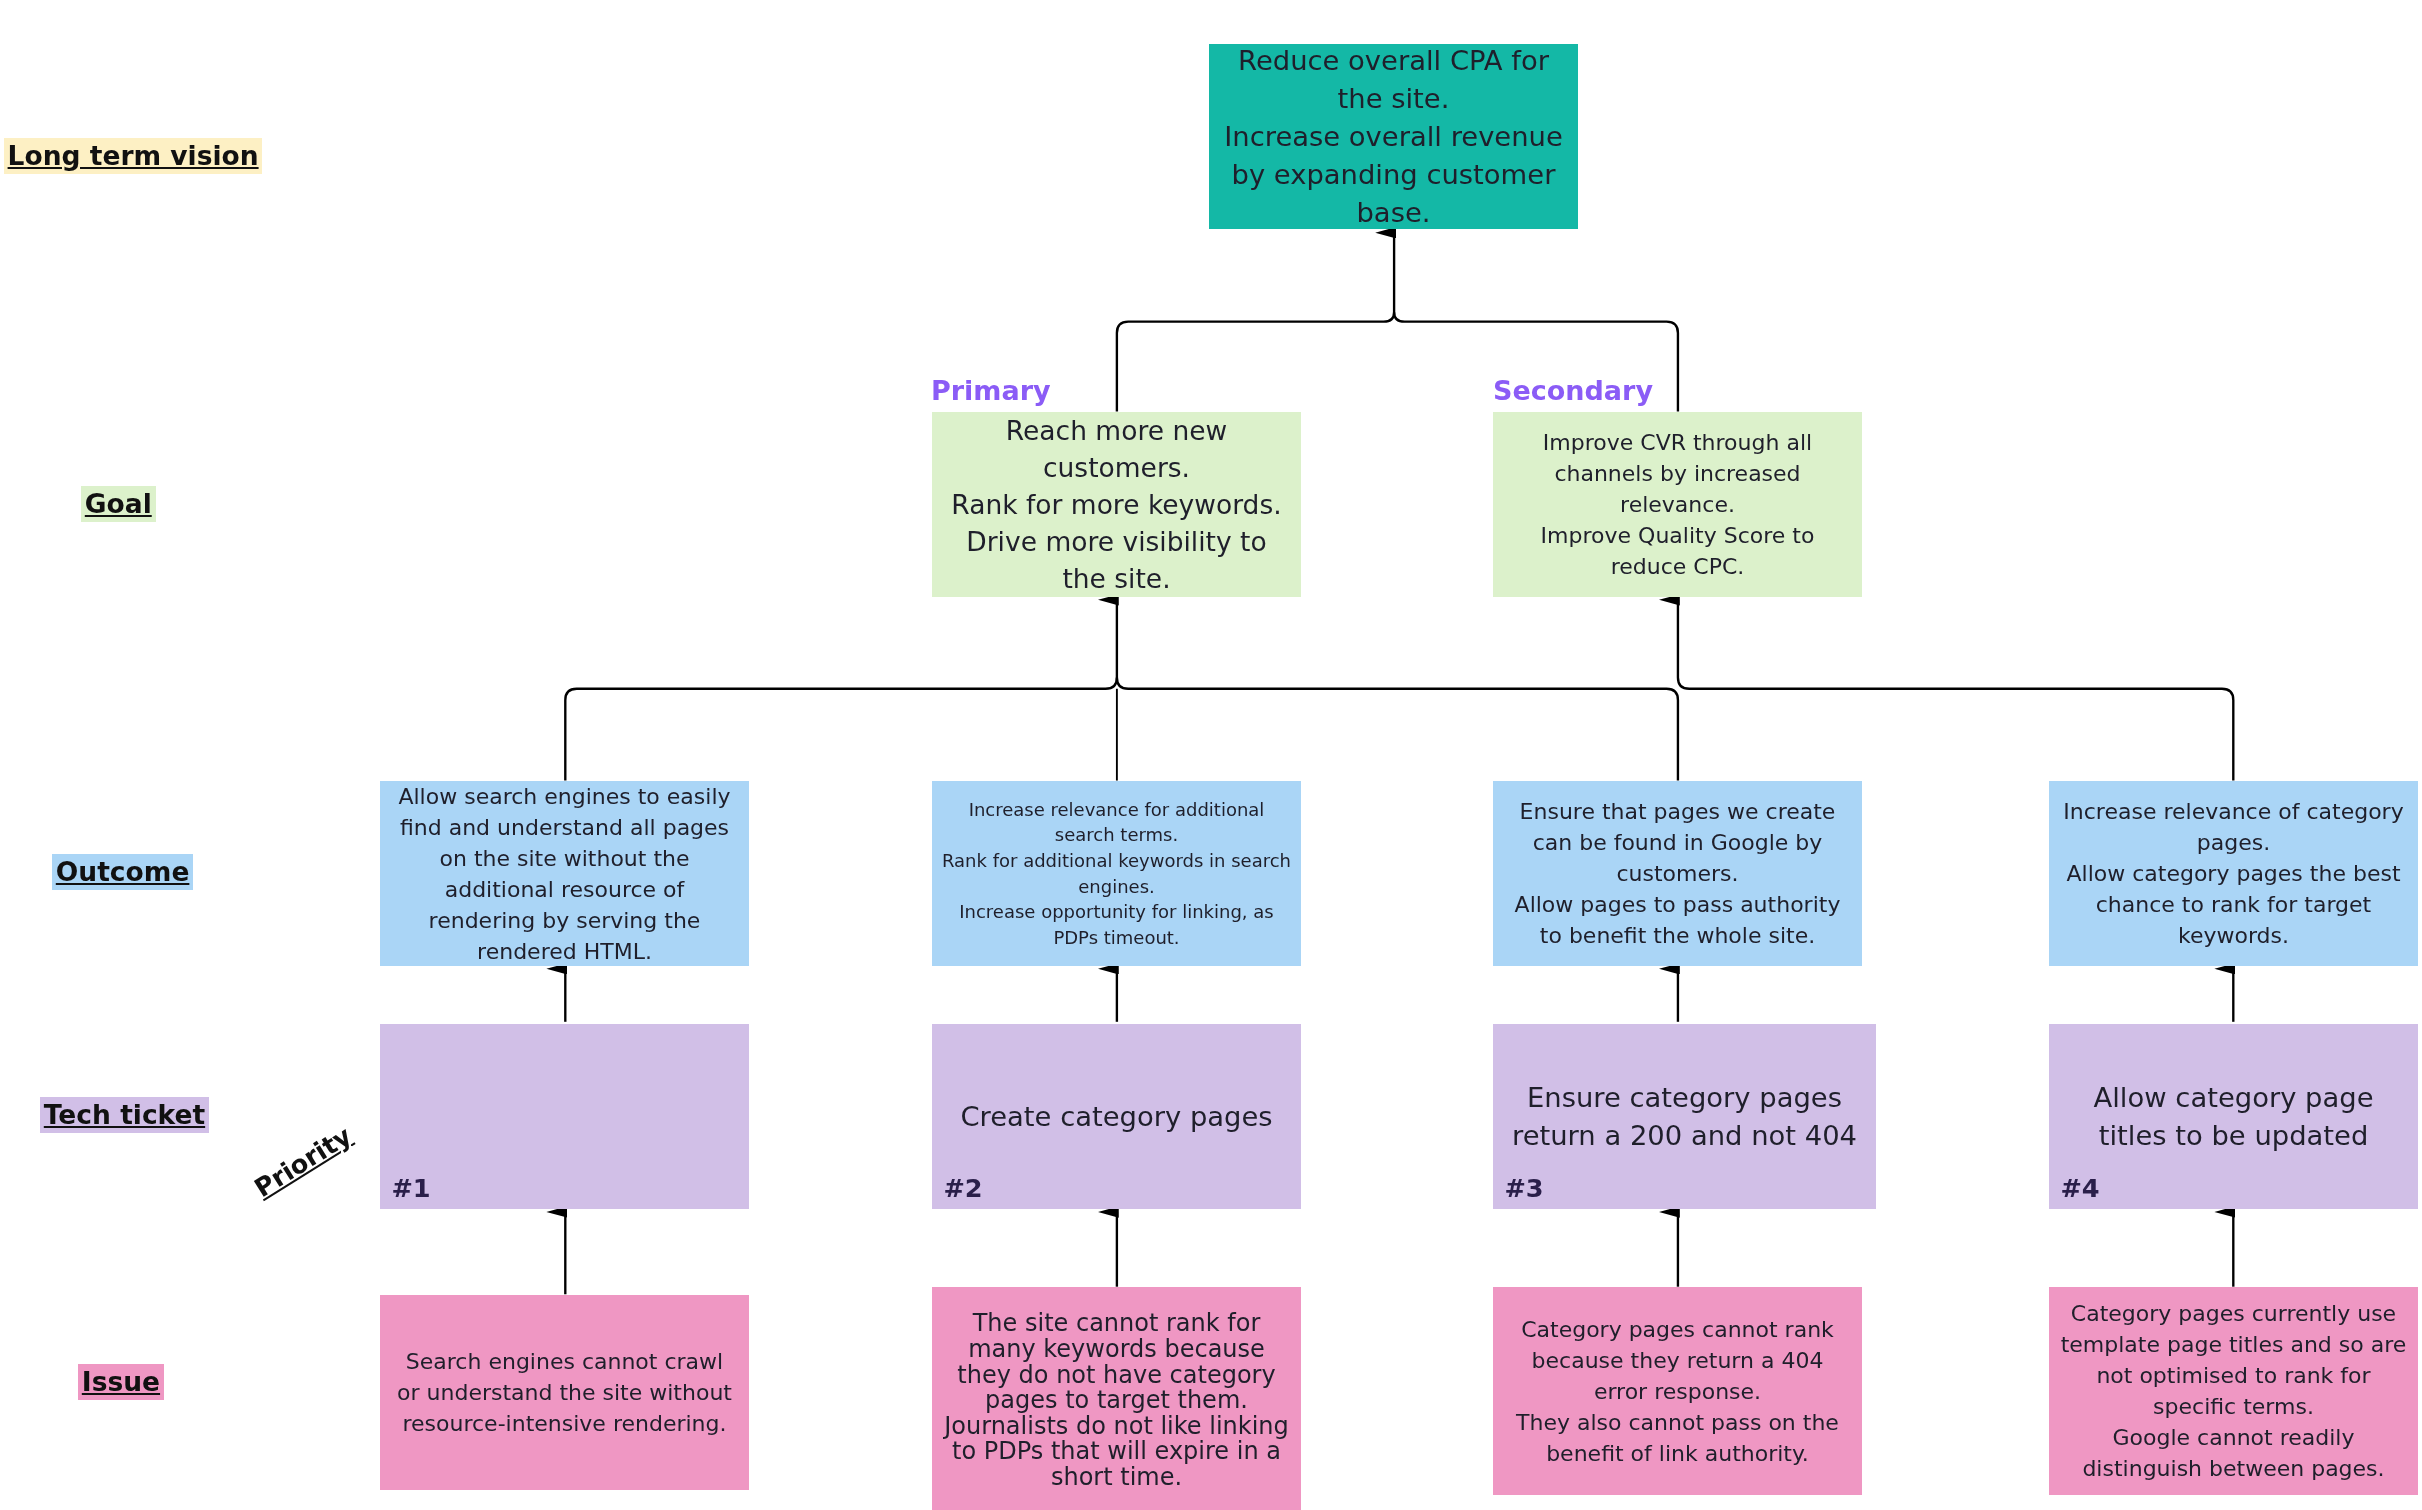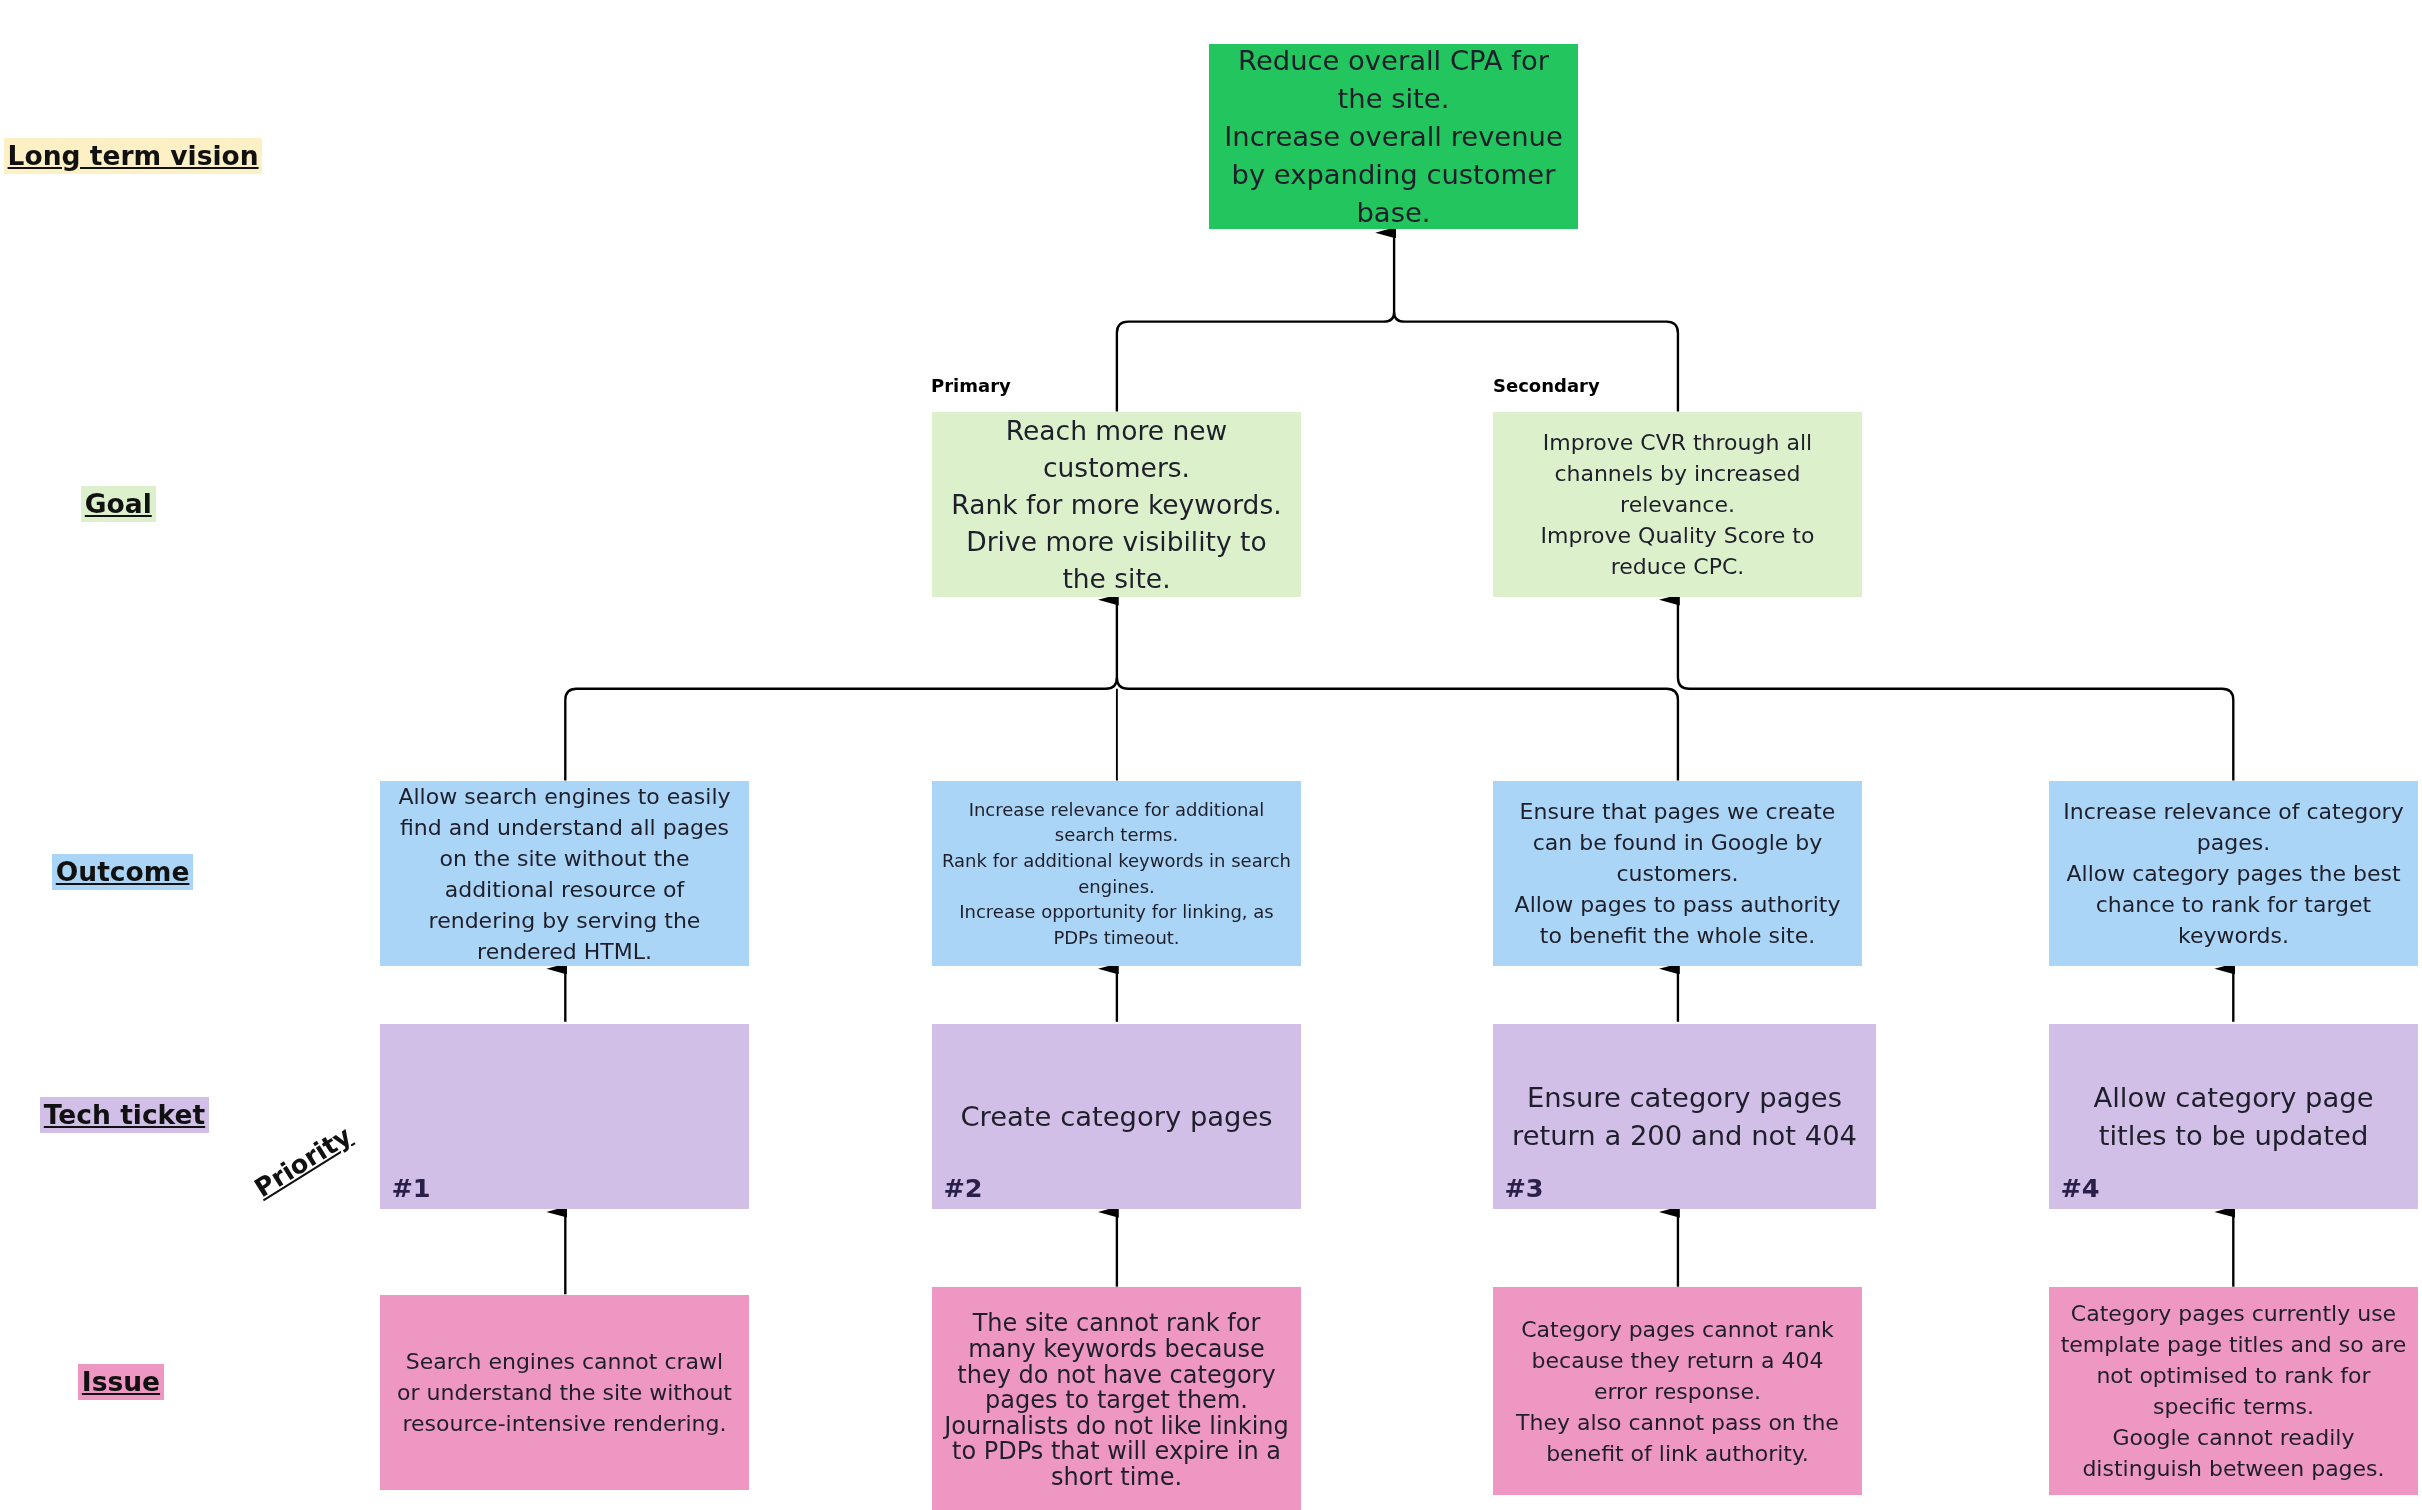--- a/index.html
+++ b/index.html
@@ -2,26 +2,26 @@
 <html style="font-size:15px"><head>
 <meta charset="utf-8">
 <style>
   html, body { margin: 0; padding: 0; background: #ffffff; }
   body { width: 2423px; height: 1510px; position: relative; overflow: hidden;
          font-family: "DejaVu Sans", "Liberation Sans", sans-serif; color: #1f1f2b; }
   .row-label { position: absolute; font-weight: bold; font-size: 26.5px; text-decoration: underline;
                padding: 1.9px 3.8px; line-height: 32px; color: #111; }
   .box { position: absolute; display: flex; align-items: center; justify-content: center;
          text-align: center; box-sizing: border-box; padding: 9.5px 11.4px; white-space: pre-line; }
-  .vision { background: #22c55e; font-size: 27.4px; line-height: 38px; justify-content: flex-end; }
+  .vision { background: #14b8a6; font-size: 27.4px; line-height: 38px; justify-content: flex-end; }
   .goal { background: #dcf1cb; }
   .outcome { background: #aad5f6; }
   .tech { background: #d1bfe7; font-size: 27.4px; line-height: 38px; }
   .issue { background: #ef97c3; }
-  .goal-tag { position: absolute; font-weight: bold; font-size: 18px; color: #000000; }
+  .goal-tag { position: absolute; font-weight: bold; font-size: 27px; color: #8b5cf6; }
   .prio-num { position: absolute; left: 11.4px; bottom: 1.9px; font-weight: bold; font-size: 25.6px; color: #2a1f4a; }
   .priority-label { position: absolute; left: 265px; top: 1173px; font-weight: bold; font-size: 25.6px;
                     text-decoration: underline; transform: rotate(-32deg); transform-origin: left bottom; color:#111; }
   svg.connectors { position: absolute; left: 0; top: 0; }
 </style>
 </head>
 <body>
 
 <svg class="connectors" width="2423" height="1510" viewBox="0 0 2560 1596">
   <defs>

